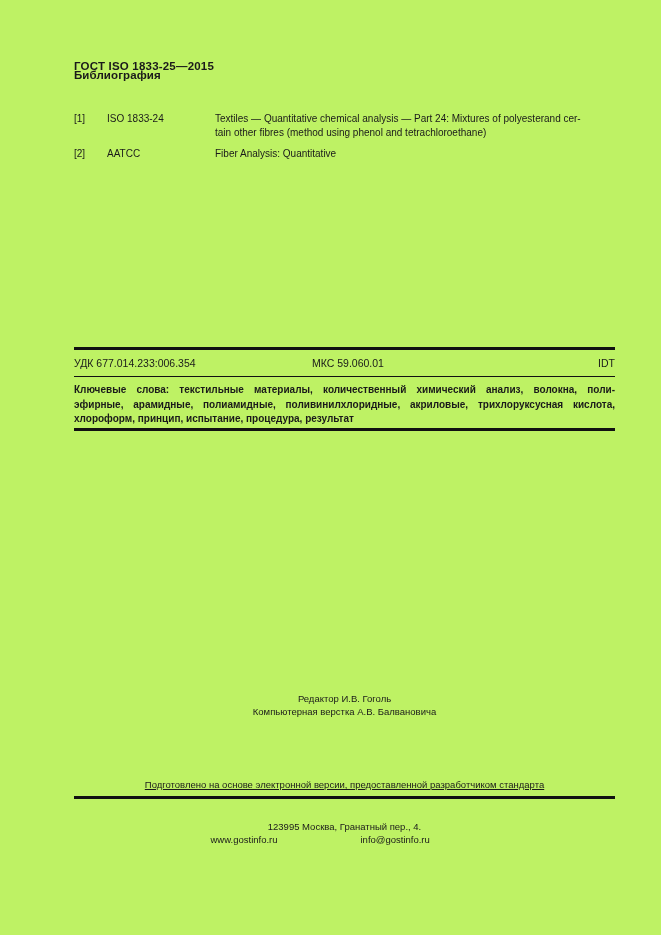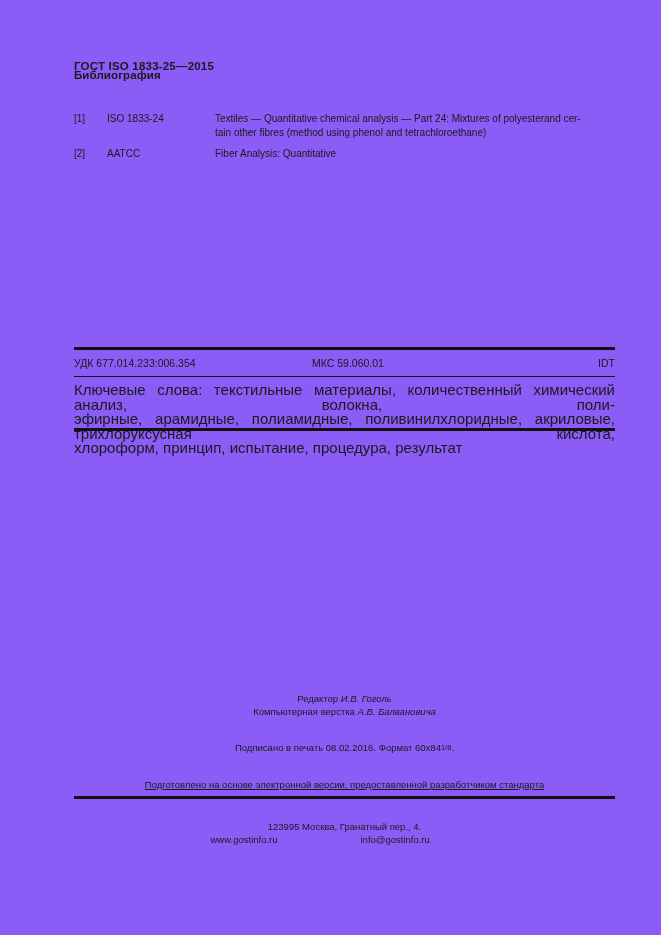--- a/index.html
+++ b/index.html
@@ -8,21 +8,21 @@
     background: #ffffff;
   }
   body {
     font-family: "Liberation Sans", sans-serif;
     color: #1a1a1a;
   }
   #page {
     position: relative;
     width: 661px;
     height: 935px;
-    background: #8b5cf6;
+    background: #bef264;
     overflow: hidden;
   }
 
   
   .running-head {
     position: absolute;
     left: 74px;
     top: 60px;
     font-size: 11.5px;
     font-weight: bold;
@@ -106,43 +106,44 @@
     position: absolute;
     right: 0;
     top: 0;
   }
 
   .keywords {
     position: absolute;
     left: 74px;
     top: 383px;
     width: 541px;
-    font-size: 15px;
+    font-size: 10px;
     line-height: 14.5px;
     text-align: justify;
+    font-weight: bold;
   }
   .keywords .ln { display: block; }
   .keywords .ln.j {
     text-align: justify;
     text-align-last: justify;
   }
 
   
   .colophon {
     position: absolute;
     left: 74px;
     width: 541px;
     text-align: center;
   }
   .credits {
     top: 693px;
     font-size: 9.5px;
     line-height: 12.5px;
   }
-  .credits .name { font-style: italic; }
+  .credits .name { }
   .print-info {
     top: 741px;
     font-size: 9.5px;
     line-height: 13px;
   }
   .prepared {
     top: 778px;
     font-size: 9.5px;
     line-height: 13px;
     text-decoration: underline;
@@ -219,23 +220,20 @@
   <div class="colophon credits">
     <div>
       <span>Редактор </span><span class="name">И.В. Гоголь</span>
     </div>
     <div>
       <span>Компьютерная верстка </span><span class="name">А.В. Балвановича</span>
     </div>
   </div>
 
   <div class="colophon print-info">
-    <div>
-      <span>Подписано в печать 08.02.2016. Формат 60x84</span><span class="frac">1/8</span><span>.</span>
-    </div>
   </div>
 
   <div class="colophon prepared">Подготовлено на основе электронной версии, предоставленной разработчиком стандарта</div>
 
   <div class="rule rule-thick" style="top:796px;"></div>
 
 
   <div class="colophon address">123995 Москва, Гранатный пер., 4.</div>
 
   <div class="colophon contacts">

